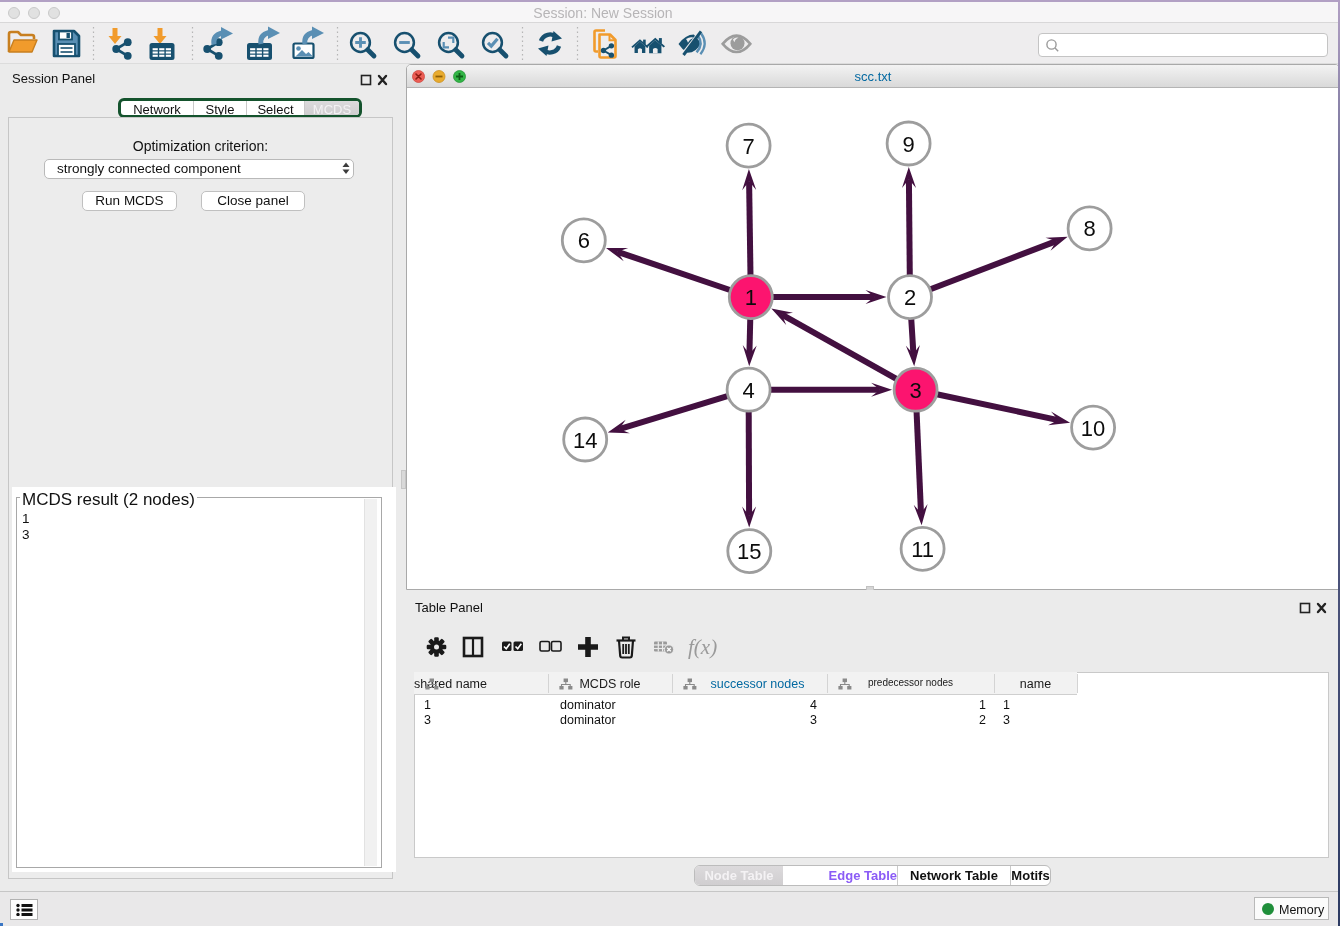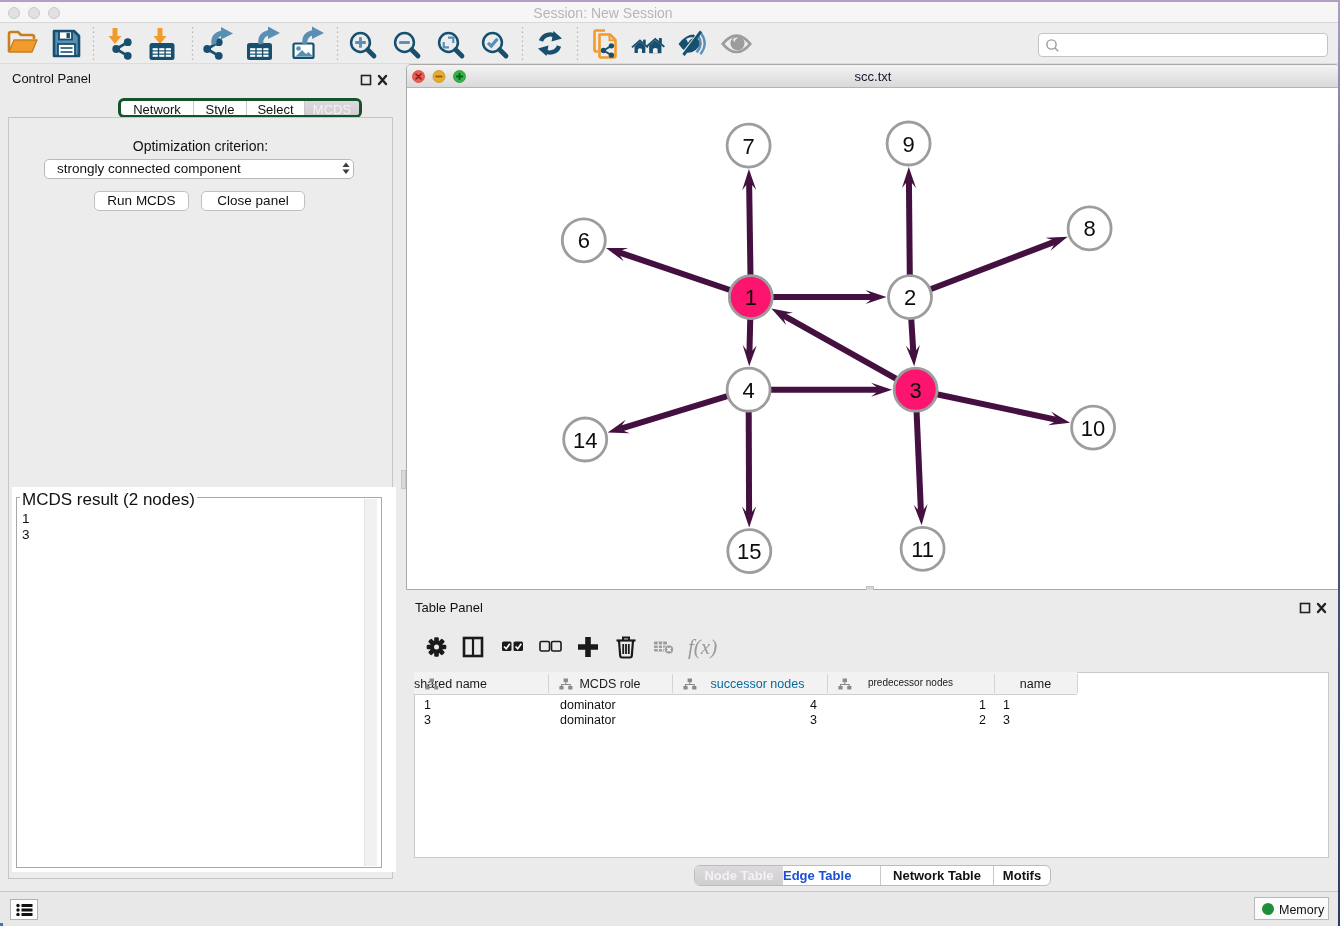--- a/index.html
+++ b/index.html
@@ -134,55 +134,55 @@
 </g>
 </svg>
 
 <div class="abs" style="left:1038px;top:33px;width:290px;height:24px;background:#fff;border:1px solid #c4c4c4;border-radius:4px;"></div>
 <svg class="abs" style="left:1045px;top:38px" width="15" height="15">
     <circle cx="6.5" cy="6.5" r="4.6" fill="none" stroke="#9a9a9a" stroke-width="1.4"></circle>
     <line x1="10" y1="10" x2="13.2" y2="13.2" stroke="#9a9a9a" stroke-width="1.4"></line>
   </svg>
 
 <div class="abs" style="left:0;top:64px;width:401px;height:827px;background:#ebebeb;"></div>
-<div class="abs" style="left:12px;top:71px;font-size:13px;color:#111;">Control Panel</div>
+<div class="abs" style="left:12px;top:71px;font-size:13px;color:#111;">Session Panel</div>
 <svg class="abs" style="left:360px;top:74px" width="32" height="13">
  <rect x="1.5" y="1.5" width="9" height="9" fill="none" stroke="#222" stroke-width="1.6"></rect>
  <path d="M19 2 L26 10 M26 2 L19 10" stroke="#222" stroke-width="2.4" stroke-linecap="round"></path>
 </svg>
 
 <div class="abs" style="left:78px;top:98px;width:244px;height:20px;border:3px solid #14532d;border-radius:6px;background:#fff;overflow:hidden;display:flex;margin-left:40px;">
  <div style="width:73px;border-right:1px solid #c9c9c9;text-align:center;font-size:13px;line-height:18px;color:#111;">Network</div>
  <div style="width:53px;border-right:1px solid #c9c9c9;text-align:center;font-size:13px;line-height:18px;color:#111;">Style</div>
  <div style="width:58px;border-right:1px solid #c9c9c9;text-align:center;font-size:13px;line-height:18px;color:#111;">Select</div>
  <div style="flex:1;background:linear-gradient(#dcdadc,#d0ced0);text-align:center;font-size:13px;line-height:18px;color:#f4f2f4;">MCDS</div>
 </div>
 
 <div class="abs" style="left:8px;top:117px;width:385px;height:762px;border:1px solid #c6c6c6;background:#ececec;"></div>
 
 <div class="abs" style="left:0;top:138px;width:401px;text-align:center;font-size:14px;color:#111;">Optimization criterion:</div>
 <div class="abs" style="left:44px;top:159px;width:310px;height:20px;background:#fff;border:1px solid #b9b9b9;border-radius:5px;font-size:13.5px;line-height:18px;color:#111;padding-left:12px;">strongly connected component</div>
 <svg class="abs" style="left:340px;top:161px" width="12" height="14">
  <path d="M6 1.5 L9.5 6 L2.5 6 Z" fill="#3c3c3c"></path>
  <path d="M6 13 L9.5 8.5 L2.5 8.5 Z" fill="#3c3c3c"></path>
 </svg>
-<div class="abs" style="left:94px;top:191px;width:95px;height:20px;background:#fff;border:1px solid #c0c0c0;border-radius:5px;text-align:center;font-size:13.5px;line-height:18px;color:#111;">Run MCDS</div>
+<div class="abs" style="left:82px;top:191px;width:95px;height:20px;background:#fff;border:1px solid #c0c0c0;border-radius:5px;text-align:center;font-size:13.5px;line-height:18px;color:#111;">Run MCDS</div>
 <div class="abs" style="left:201px;top:191px;width:104px;height:20px;background:#fff;border:1px solid #c0c0c0;border-radius:5px;text-align:center;font-size:13.5px;line-height:18px;color:#111;">Close panel</div>
 
 <div class="abs" style="left:12px;top:487px;width:384px;height:385px;background:#fff;"></div>
 <div class="abs" style="left:16px;top:497px;width:366px;height:371px;border:1px solid #a8a8a8;"></div>
 <div class="abs" style="left:20px;top:490px;background:#fff;padding:0 2px;font-size:17px;color:#111;">MCDS result (2 nodes)</div>
 <div class="abs" style="left:364px;top:499px;width:13px;height:367px;background:#f1f1f1;border-left:1px solid #e2e2e2;"></div>
 <div class="abs" style="left:22px;top:511px;font-size:13.5px;color:#111;line-height:16px;">1<br>3</div>
 
 <div class="abs" style="left:401px;top:470px;width:5px;height:19px;background:#d9d9d9;border:1px solid #c6c6c6;"></div>
 
 <div class="abs" style="left:406px;top:64px;width:934px;height:526px;border:1px solid #a9a9a9;border-radius:5px 5px 0 0;background:#fff;overflow:hidden;">
  <div style="position:absolute;left:0;top:0;width:100%;height:23px;background:linear-gradient(#f3f3f3,#d9d9d9);border-bottom:1px solid #b4b4b4;"></div>
- <div style="position:absolute;left:0;top:4px;width:100%;text-align:center;font-size:13px;color:#0f172a;">scc.txt</div>
+ <div style="position:absolute;left:0;top:4px;width:100%;text-align:center;font-size:13px;color:#0369a1;">scc.txt</div>
 </div>
 
 <svg class="abs" style="left:412px;top:70px" width="60" height="13">
  <circle cx="6.5" cy="6.5" r="6" fill="#ec5d55" stroke="#ce4a41" stroke-width="0.8"></circle>
  <path d="M4 4 L9 9 M9 4 L4 9" stroke="#8e1b12" stroke-width="1.6" stroke-linecap="round"></path>
  <circle cx="27" cy="6.5" r="6" fill="#e8ab2e" stroke="#cc9022" stroke-width="0.8"></circle>
  <line x1="23.5" y1="6.5" x2="30.5" y2="6.5" stroke="#8e5f05" stroke-width="1.8"></line>
  <circle cx="47.5" cy="6.5" r="6" fill="#32b546" stroke="#27973a" stroke-width="0.8"></circle>
  <path d="M44 6.5 L51 6.5 M47.5 3 L47.5 10" stroke="#0c5e16" stroke-width="1.8"></path>
 </svg>
@@ -342,21 +342,21 @@
 <div class="abs" style="left:1003px;top:698px;font-size:12.5px;color:#111;">1</div>
 <div class="abs" style="left:424px;top:713px;font-size:12.5px;color:#111;">3</div>
 <div class="abs" style="left:560px;top:713px;font-size:12.5px;color:#111;">dominator</div>
 <div class="abs" style="left:672px;top:713px;width:145px;text-align:right;font-size:12.5px;color:#111;">3</div>
 <div class="abs" style="left:827px;top:713px;width:159px;text-align:right;font-size:12.5px;color:#111;">2</div>
 <div class="abs" style="left:1003px;top:713px;font-size:12.5px;color:#111;">3</div>
 <div class="abs" style="left:1077px;top:674px;width:1px;height:19px;background:#d4d4d4;"></div>
 
 <div class="abs" style="left:694px;top:865px;width:357px;height:21px;border:1px solid #bcbcbc;border-radius:6px;background:#fff;overflow:hidden;display:flex;font-weight:bold;">
  <div style="width:88px;background:linear-gradient(#dcdadc,#d0ced0);text-align:center;font-size:13px;line-height:19px;color:#f4f2f4;">Node Table</div>
- <div style="width:98px;border-right:1px solid #c9c9c9;text-align:left;font-size:13px;line-height:19px;color:#1d4ed8;">Edge Table</div>
+ <div style="width:115px;border-right:1px solid #c9c9c9;text-align:right;font-size:13px;line-height:19px;color:#8b5cf6;">Edge Table</div>
  <div style="width:113px;border-right:1px solid #c9c9c9;text-align:center;font-size:13px;line-height:19px;color:#111;">Network Table</div>
  <div style="flex:1;text-align:center;font-size:13px;line-height:19px;color:#111;">Motifs</div>
 </div>
 
 <div class="abs" style="left:0;top:891px;width:1340px;height:35px;background:#e9e8e9;border-top:1px solid #c6c6c6;"></div>
 <div class="abs" style="left:10px;top:899px;width:28px;height:21px;background:#fdfdfd;border:1px solid #b2b2b2;"></div>
 <svg class="abs" style="left:16px;top:903px" width="17" height="13">
  <circle cx="2" cy="2.5" r="1.7" fill="#111"></circle>
     <rect x="5.5" y="1" width="11" height="3" fill="#111"></rect>
  <circle cx="2" cy="7" r="1.7" fill="#111"></circle>

